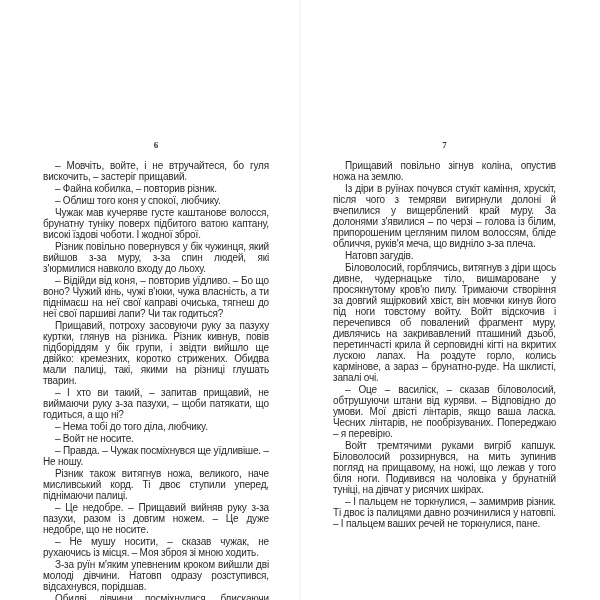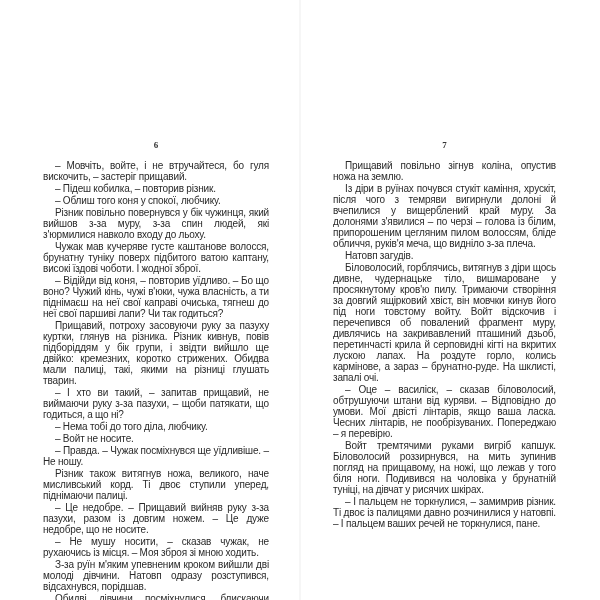--- a/index.html
+++ b/index.html
@@ -55,24 +55,24 @@
 </head>
 <body>
 
 <div class="spread">
   <div class="gutter"></div>
 
   <div class="page left">
     <div class="page-number">6</div>
     <div class="text">
       <p>– Мовчіть, войте, і не втручайтеся, бо гуля вискочить, – застеріг прищавий.</p>
-      <p>– Підеш кобилка, – повторив різник.</p>
+      <p>– Файна кобилка, – повторив різник.</p>
       <p>– Облиш того коня у спокої, любчику.</p>
+      <p>Чужак мав кучеряве густе каштанове волосся, брунатну туніку поверх підбитого ватою каптану, високі їздові чоботи. І жодної зброї.</p>
       <p>Різник повільно повернувся у бік чужинця, який вийшов з-за муру, з-за спин людей, які з'юрмилися навколо входу до льоху.</p>
-      <p>Чужак мав кучеряве густе каштанове волосся, брунатну туніку поверх підбитого ватою каптану, високі їздові чоботи. І жодної зброї.</p>
       <p>– Відійди від коня, – повторив уїдливо. – Бо що воно? Чужий кінь, чужі в'юки, чужа власність, а ти піднімаєш на неї свої каправі очиська, тягнеш до неї свої паршиві лапи? Чи так годиться?</p>
       <p>Прищавий, потроху засовуючи руку за пазуху куртки, глянув на різника. Різник кивнув, повів підборіддям у бік групи, і звідти вийшло ще двійко: кремезних, коротко стрижених. Обидва мали палиці, такі, якими на різниці глушать тварин.</p>
       <p>– І хто ви такий, – запитав прищавий, не виймаючи руку з-за пазухи, – щоби патякати, що годиться, а що ні?</p>
       <p>– Нема тобі до того діла, любчику.</p>
       <p>– Войт не носите.</p>
       <p>– Правда. – Чужак посміхнувся ще уїдливіше. – Не ношу.</p>
       <p>Різник також витягнув ножа, великого, наче мисливський корд. Ті двоє ступили уперед, піднімаючи палиці.</p>
       <p>– Це недобре. – Прищавий вийняв руку з-за пазухи, разом із довгим ножем. – Це дуже недобре, що не носите.</p>
       <p>– Не мушу носити, – сказав чужак, не рухаючись із місця. – Моя зброя зі мною ходить.</p>
       <p>З-за руїн м'яким упевненим кроком вийшли дві молоді дівчини. Натовп одразу розступився, відсахнувся, порідшав.</p>

